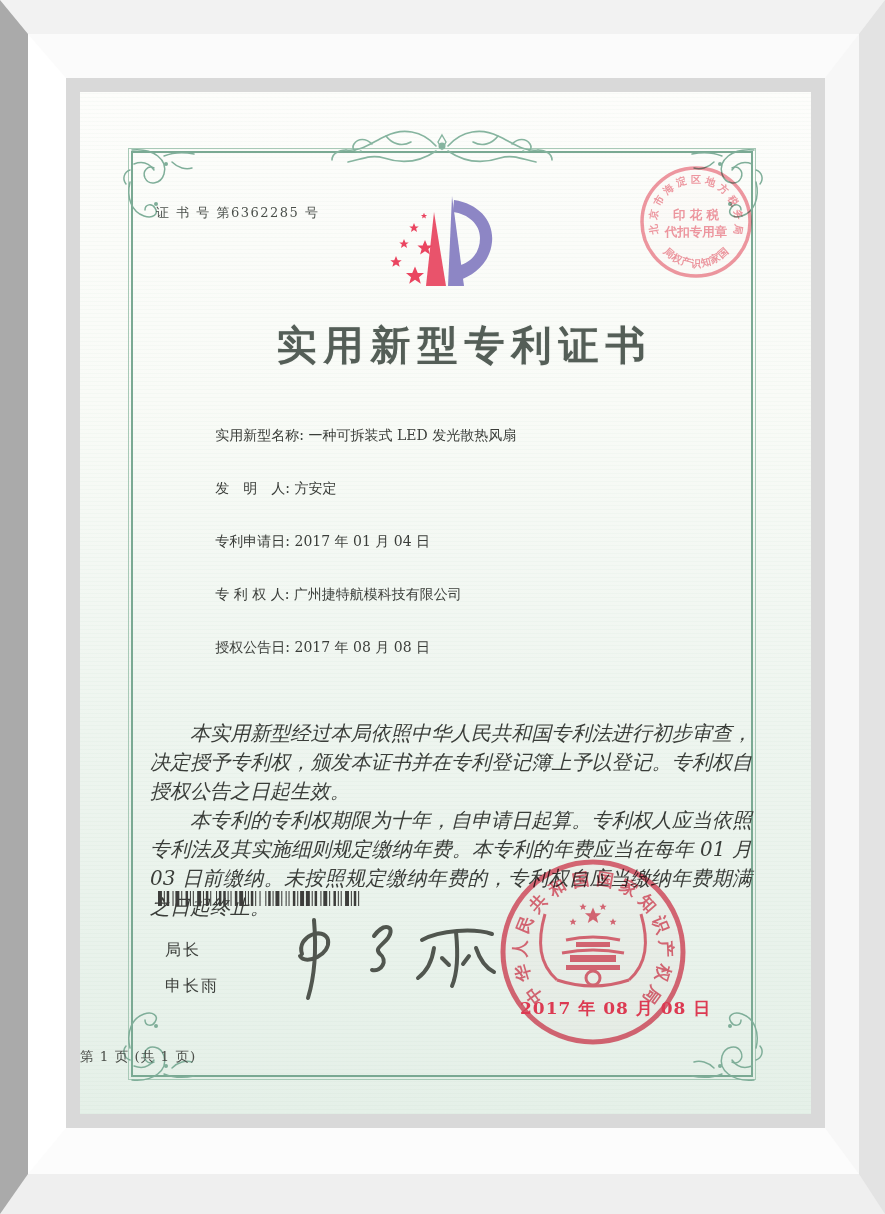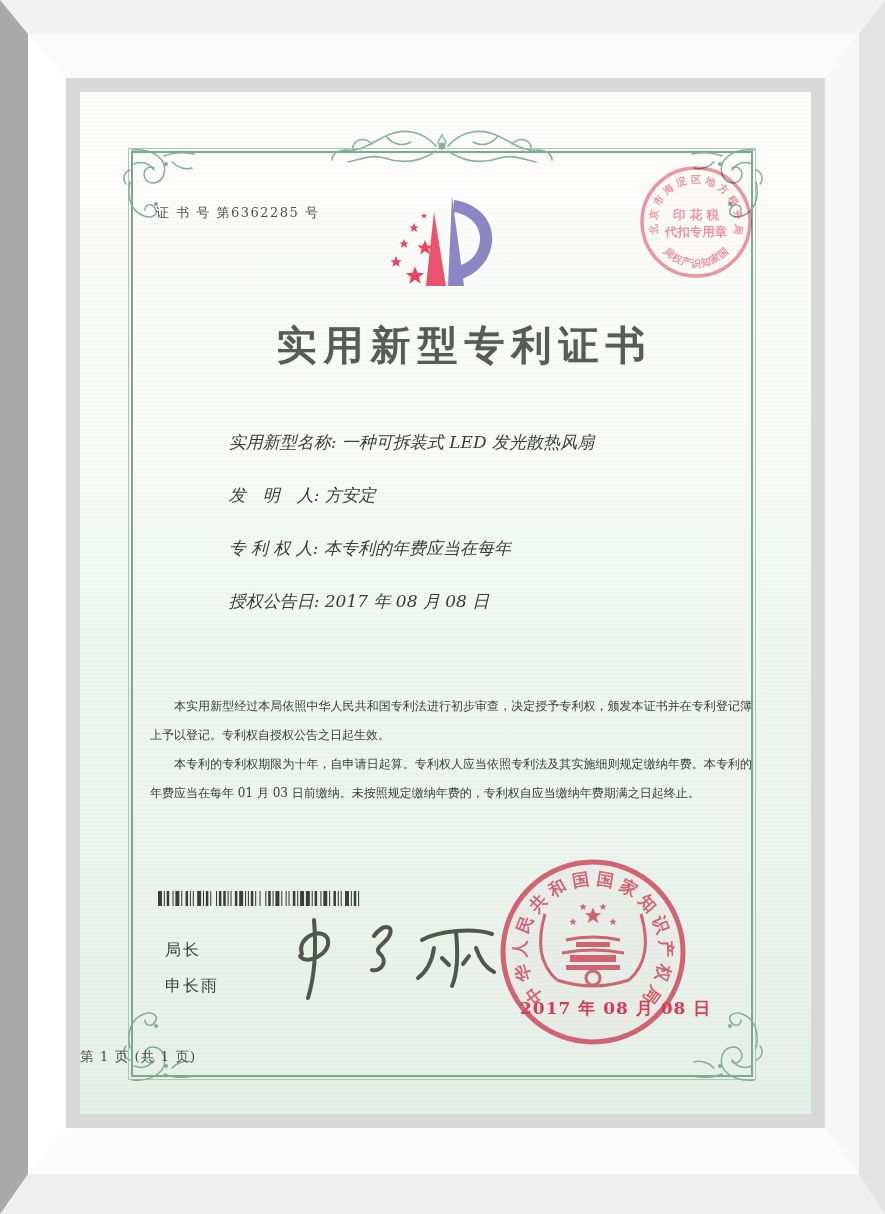--- a/index.html
+++ b/index.html
@@ -33,23 +33,23 @@
   
   #green-border{position:absolute;left:48px;top:56px;width:628px;height:932px;
     border:1px solid #a8c9b7;box-sizing:border-box;}
   #green-border-inner{position:absolute;inset:2px;border:2px solid #7aa993;}
   .flourish{pointer-events:none;}
   
   #cert-no{left:76px;top:112px;font-size:13px;letter-spacing:1.5px;color:#4a4f4a;}
   #page-title{left:0;right:0;top:226px;text-align:center;font-size:40px;font-weight:bold;
     letter-spacing:7px;color:#545e57;text-shadow:0 0 1px rgba(84,94,87,.35);margin-left:38px;}
   #fields{left:73px;top:319px;}
-  .field-row{height:22px;margin-bottom:31px;font-size:17px;color:#3a3d39;white-space:pre;font-style:italic;}
+  .field-row{height:22px;margin-bottom:31px;font-size:14px;color:#3a3d39;white-space:pre;}
   .field-label{color:#3a3d39;}
-  #paragraphs{left:70px;top:600px;width:602px;font-size:12px;line-height:29px;color:#3a3d39;}
+  #paragraphs{left:70px;top:627px;width:602px;font-size:20px;line-height:29px;color:#3a3d39;font-style:italic;}
   #paragraphs p{margin:0;text-indent:2em;text-align:justify;}
   #director-label{left:85px;top:848px;font-size:16px;letter-spacing:2px;color:#3c3f3b;}
   #director-name{left:85px;top:884px;font-size:16px;letter-spacing:2px;color:#3c3f3b;}
   #seal-date{left:440px;top:905px;font-size:17px;font-weight:600;letter-spacing:1px;
     color:#dc3a52;z-index:6;}
   #page-footer{left:0;right:0;top:956px;font-size:13.5px;
     letter-spacing:1px;color:#4c4f4a;}
   #barcode{left:78px;top:799px;}
   #signature-svg{left:190px;top:818px;z-index:4;}
   #official-seal{left:415px;top:762px;z-index:5;opacity:.9;mix-blend-mode:multiply;}
@@ -166,21 +166,24 @@
           <div id="page-title" class="abs">实用新型专利证书</div>
 
           <div id="fields" class="abs">
             <div class="field-row">
               <span class="field-label">实用新型名称: </span><span>一种可拆装式 LED 发光散热风扇</span>
             </div>
             <div class="field-row">
               <span class="field-label">发　明　人: </span><span>方安定</span>
             </div>
             <div class="field-row">
-              <span class="field-label">专 利 权 人: </span><span>本专利的年费应当在每年</span>
+              <span class="field-label">专利申请日: </span><span>2017 年 01 月 04 日</span>
+            </div>
+            <div class="field-row">
+              <span class="field-label">专 利 权 人: </span><span>广州捷特航模科技有限公司</span>
             </div>
             <div class="field-row">
               <span class="field-label">授权公告日: </span><span>2017 年 08 月 08 日</span>
             </div>
           </div>
 
           <div id="paragraphs" class="abs">
             <p>本实用新型经过本局依照中华人民共和国专利法进行初步审查，决定授予专利权，颁发本证书并在专利登记簿上予以登记。专利权自授权公告之日起生效。</p>
             <p>本专利的专利权期限为十年，自申请日起算。专利权人应当依照专利法及其实施细则规定缴纳年费。本专利的年费应当在每年 01 月 03 日前缴纳。未按照规定缴纳年费的，专利权自应当缴纳年费期满之日起终止。</p>
           </div>

